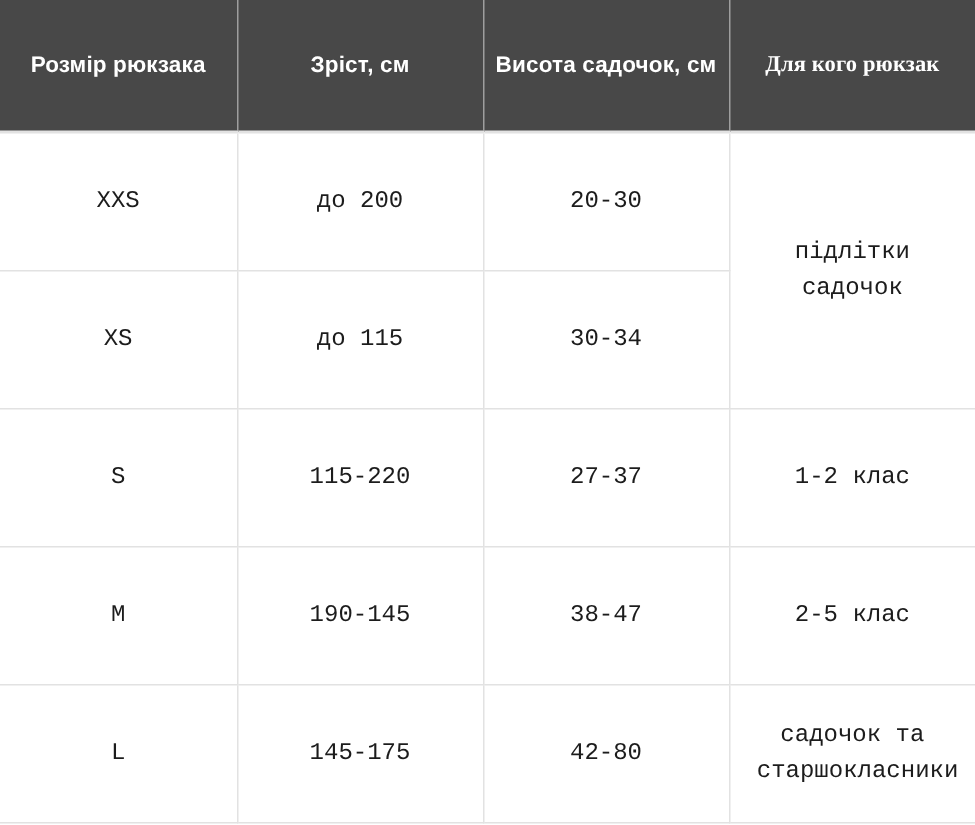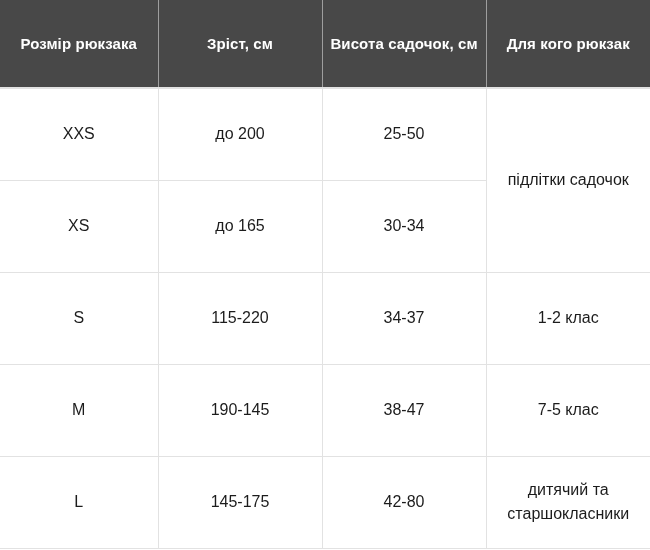--- a/index.html
+++ b/index.html
@@ -33,32 +33,33 @@
     color: #ffffff;
     font-size: 15px;
     font-weight: 700;
     text-align: center;
     vertical-align: middle;
     padding: 0 6px;
     border-right: 1px solid #9e9e9e;
     border-bottom: 2px solid #e2e2e2;
     letter-spacing: 0.1px;
   }
-  th:last-child { border-right: none; }
+  th:last-child { border-right: none; font-family: Liberation Serif, serif; }
 
   td {
     background: #ffffff;
     color: #1c1c1c;
     font-size: 16px;
     font-weight: 400;
     text-align: center;
     vertical-align: middle;
     padding: 2px 18px;
     line-height: 24px;
     border: 1px solid #e2e2e2;
+    font-family: Liberation Mono, monospace;
   }
   td.first-col { border-left: none; }
   td.last-col  { border-right: none; }
   tbody tr:last-child td { border-bottom: 1px solid #e2e2e2; }
 </style>
 </head>
 <body>
 
 <div class="page">
   <table class="size-table">
@@ -73,41 +74,41 @@
         <th>Розмір рюкзака</th>
         <th>Зріст, см</th>
         <th>Висота садочок, см</th>
         <th>Для кого рюкзак</th>
       </tr>
     </thead>
     <tbody>
       <tr>
         <td class="first-col">XXS</td>
         <td>до 200</td>
-        <td>25-50</td>
+        <td>20-30</td>
         <td class="last-col" rowspan="2">підлітки садочок</td>
       </tr>
       <tr>
         <td class="first-col">XS</td>
-        <td>до 165</td>
+        <td>до 115</td>
         <td>30-34</td>
       </tr>
       <tr>
         <td class="first-col">S</td>
         <td>115-220</td>
-        <td>34-37</td>
+        <td>27-37</td>
         <td class="last-col">1-2 клас</td>
       </tr>
       <tr>
         <td class="first-col">M</td>
         <td>190-145</td>
         <td>38-47</td>
-        <td class="last-col">7-5 клас</td>
+        <td class="last-col">2-5 клас</td>
       </tr>
       <tr>
         <td class="first-col">L</td>
         <td>145-175</td>
         <td>42-80</td>
-        <td class="last-col">дитячий та старшокласники</td>
+        <td class="last-col">садочок та старшокласники</td>
       </tr>
     </tbody>
   </table>
 </div>
 
 </body></html>

